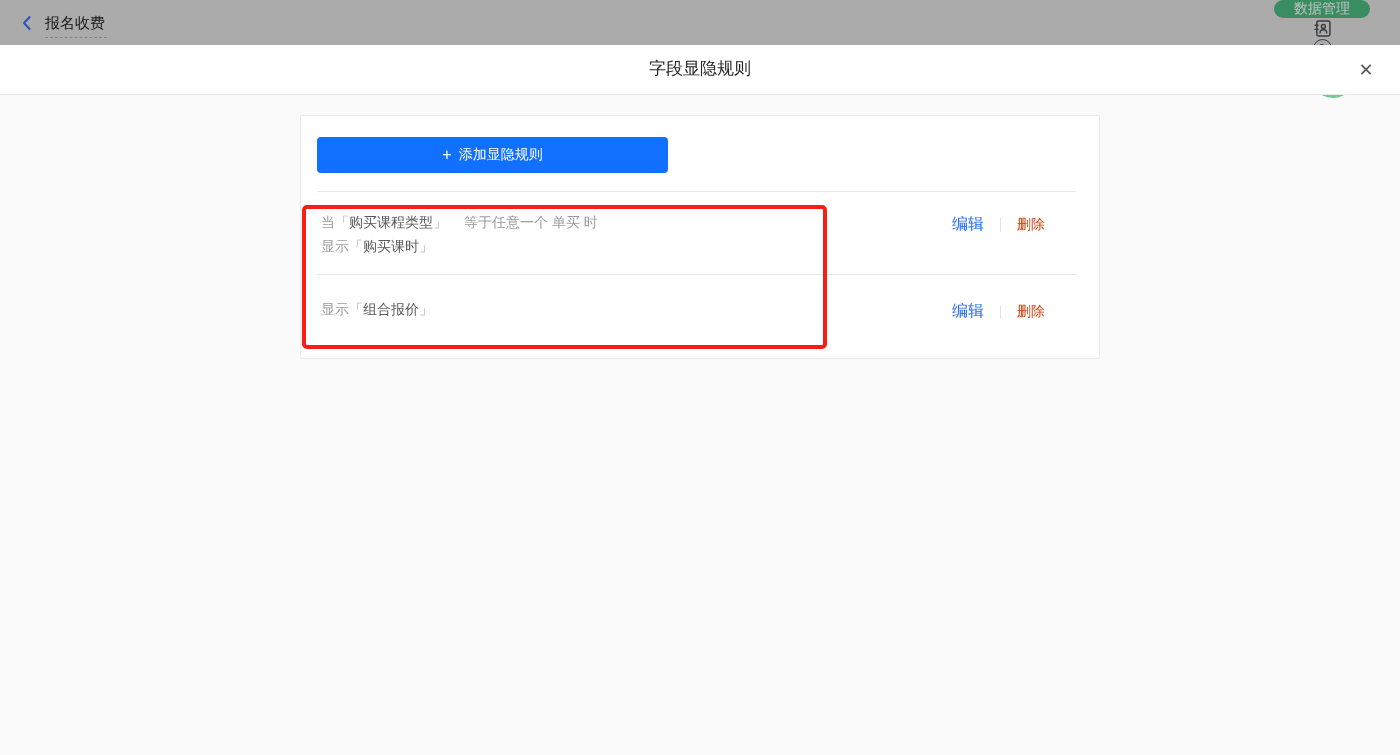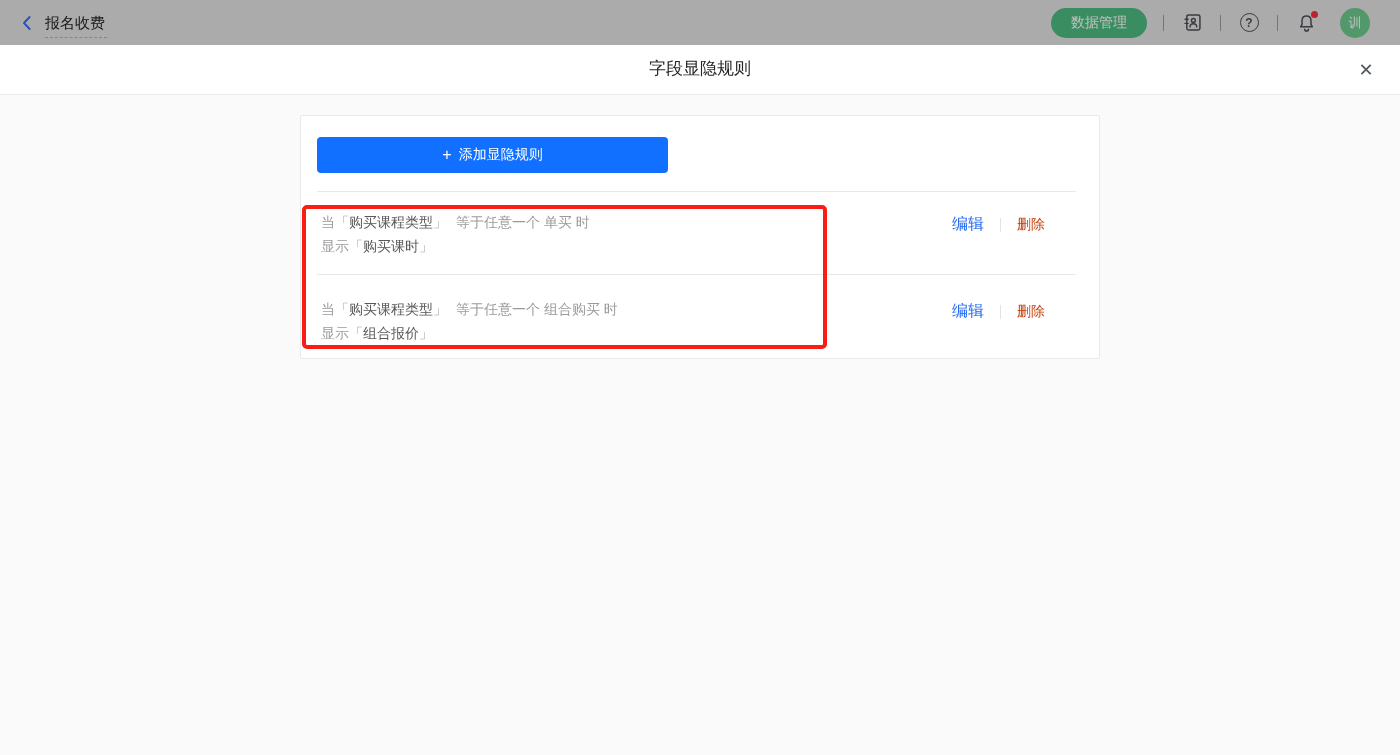--- a/index.html
+++ b/index.html
@@ -34,21 +34,21 @@
     border-top:1px dashed #b3b3b3;
   }
   .tabs {
     position:absolute; left:50%; transform:translateX(-50%);
     top:0; height:45px; display:flex; align-items:center; gap:64px;
   }
   .tab { font-size:15px; color:#262626; cursor:pointer; }
   .tab.active { color:#3a6eff; }
   .topbar-right {
     position:absolute; right:30px; top:0; height:45px;
-    display:flex; align-items:center;
+    display:flex; align-items:center;flex-direction:column;
   }
   .pill-btn {
     height:30px; padding:0 20px; border:none; border-radius:16px;
     background:#4dbd81; color:#ffffff; font-size:14px; cursor:pointer;
     font-family:inherit;
   }
   .tb-sep { width:1px; height:16px; background:#9d9d9d; margin:0 16px; }
   .icon-btn {
     width:24px; height:24px; display:flex; align-items:center; justify-content:center;
     cursor:pointer; position:relative; background:none; border:none;
@@ -96,21 +96,21 @@
     display:flex; align-items:center; justify-content:center; gap:7px;
   }
   .add-rule-btn .plus { font-size:16px; line-height:1; }
   .h-divider {
     position:absolute; left:16px; width:759px; height:1px; background:#e8e8e8;
   }
   .rule-text {
     position:absolute; left:20px; font-size:14px; line-height:24px; color:#9b9b9b;
   }
   .rule-text .field-name { color:#595959; font-weight:normal; }
-  .rule-text .cond { margin-left:9px; }
+  .rule-text .cond { margin-left:17px; }
   .rule-actions {
     position:absolute; display:flex; align-items:center; right:54px;
     font-size:14px;
   }
   .link-edit { color:#2468f2; cursor:pointer; background:none; border:none; font-size:16px; font-family:Liberation Mono, monospace; }
   .link-delete { color:#c2410c; cursor:pointer; background:none; border:none; font-size:14px; font-family:inherit; }
   .v-sep { width:1px; height:14px; background:#e3e3e6; margin:0 16px; }
 
   
   .annotation-rect {
@@ -183,21 +183,20 @@
   </div>
   <div class="rule-actions" style="top:98px;">
     <button class="link-edit">编辑</button>
     <span class="v-sep"></span>
     <button class="link-delete">删除</button>
   </div>
 
   <div class="h-divider" style="top:158px;"></div>
 
   <div class="rule-text" style="top:181px;">
-    <div><span>当</span><span>「</span><span class="field-name">购买课程类型</span><span>」</span><span class="cond">等于任意一个 组合购买 时</span></div>
     <div><span>显示</span><span>「</span><span class="field-name">组合报价</span><span>」</span></div>
   </div>
   <div class="rule-actions" style="top:185px;">
     <button class="link-edit">编辑</button>
     <span class="v-sep"></span>
     <button class="link-delete">删除</button>
   </div>
 
 </div>
 

